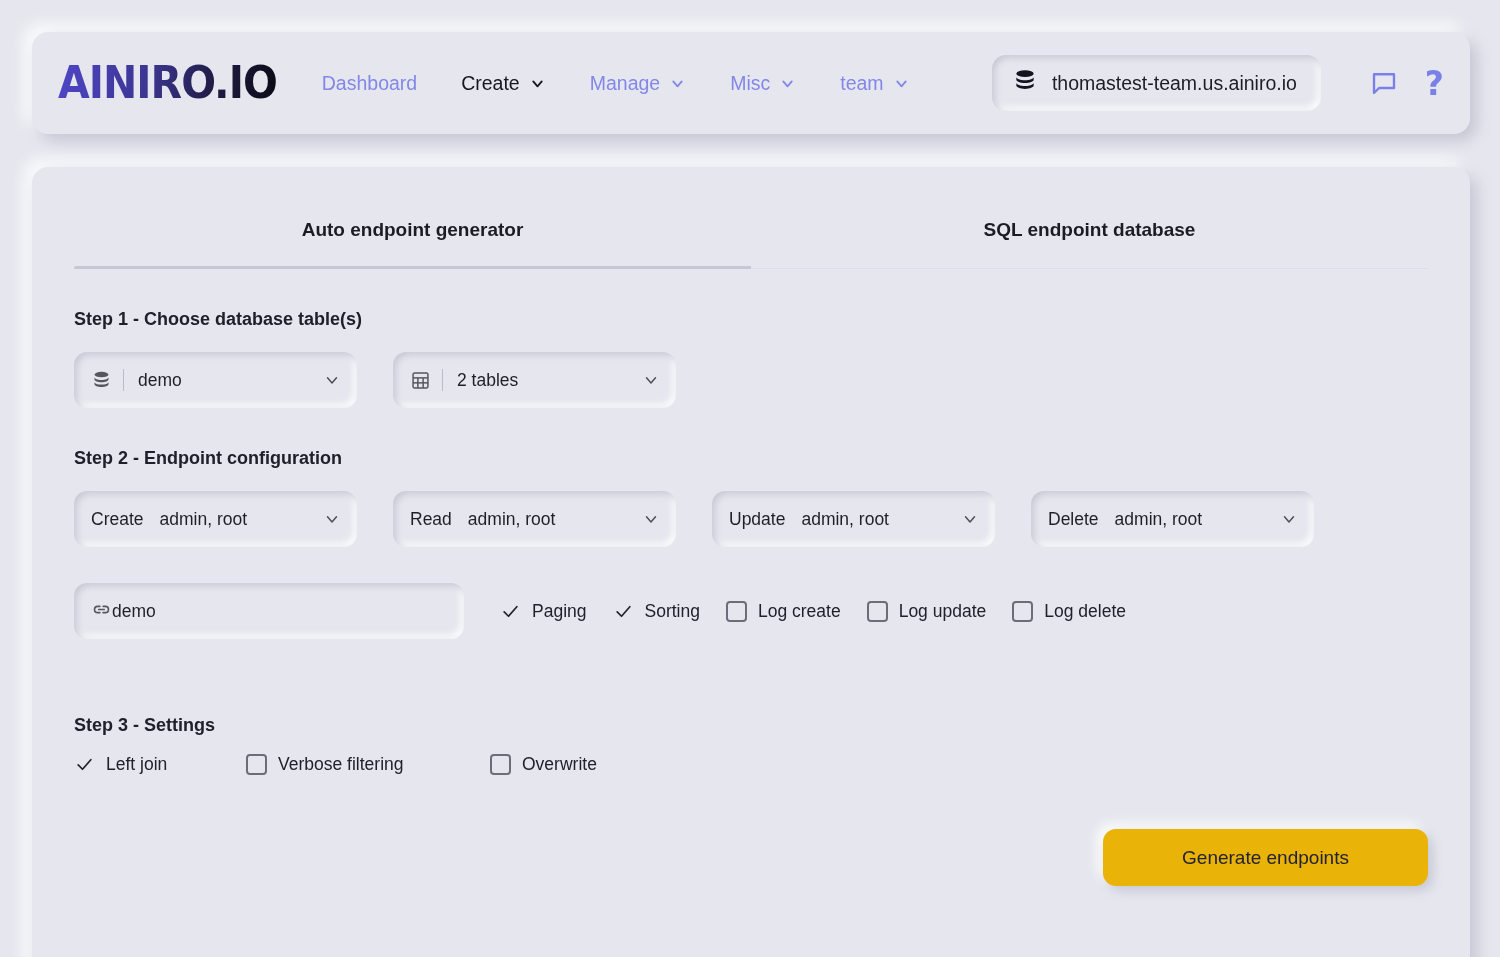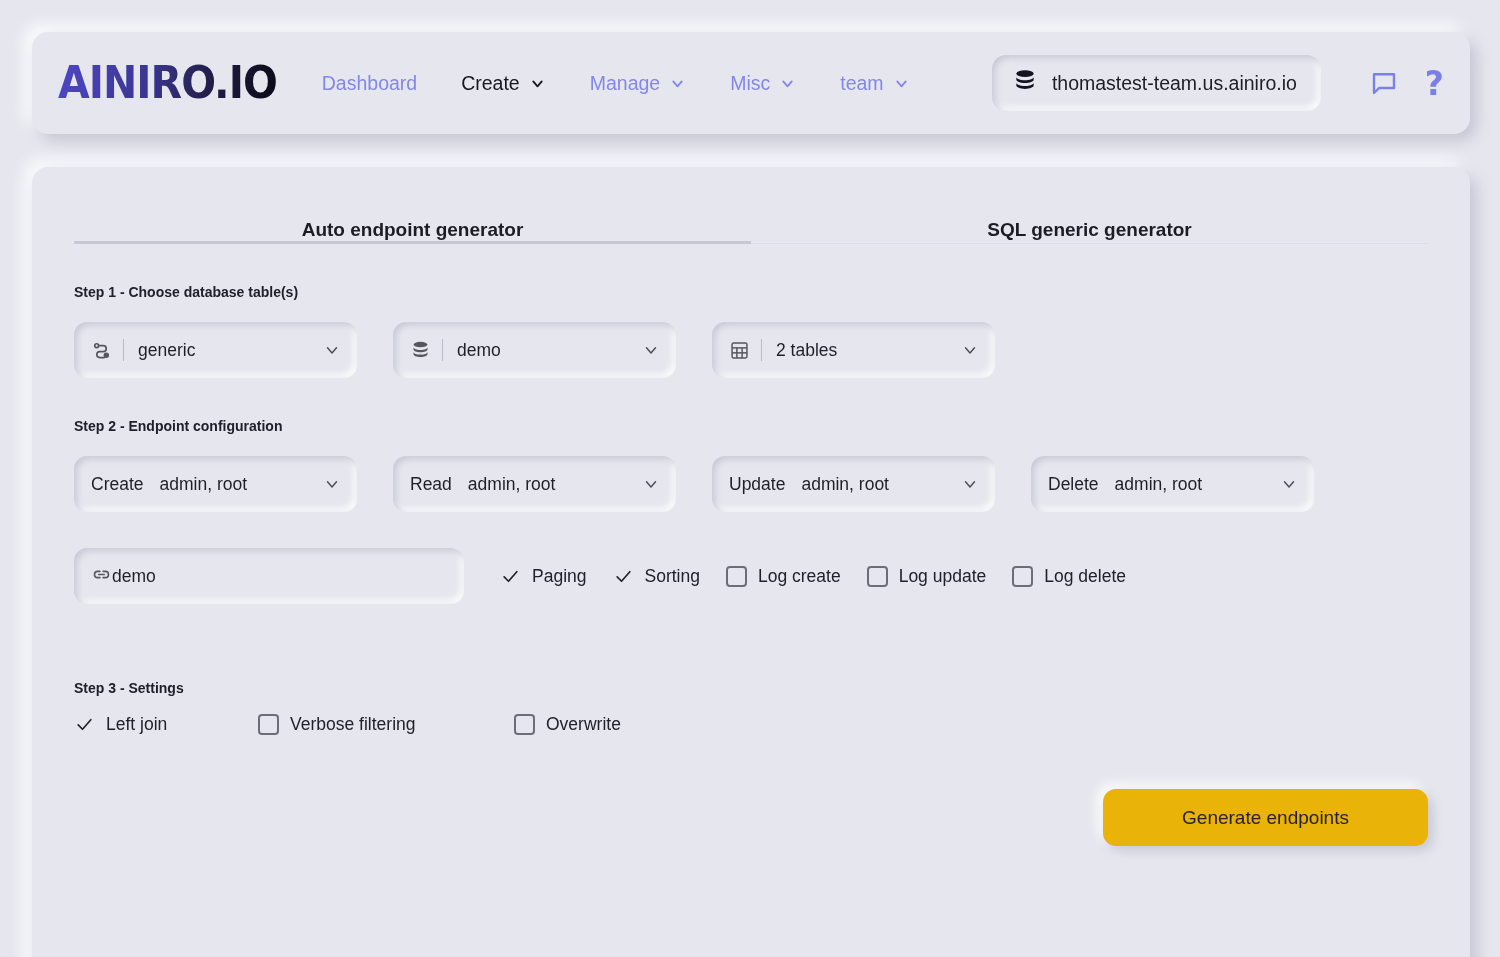--- a/index.html
+++ b/index.html
@@ -100,35 +100,36 @@
   }
 
   
   .tabs { display: flex; margin-top: 14px; }
   .tab {
     flex: 0 0 50%;
     text-align: center;
     font-size: 19px;
     font-weight: 700;
     color: #1c1c25;
+    padding-bottom: 25px;
     cursor: pointer;
     position: relative;
   }
   .tabs-rule {
     height: 3px;
     display: flex;
     border-radius: 2px;
     overflow: hidden;
   }
   .tabs-rule .on  { flex: 0 0 50%; background: #c5c7d4; }
   .tabs-rule .off { flex: 0 0 50%; background: #dcdde7; height: 1px; align-self: flex-end; }
 
   
   .step-title {
-    font-size: 14px;
+    font-size: 18px;
     font-weight: 700;
     color: #20202a;
     margin-top: 40px;
     margin-bottom: 22px;
   }
 
   .row4 {
     display: grid;
     grid-template-columns: repeat(4, 283px);
     gap: 36px;
@@ -175,21 +176,21 @@
   .check { display: flex; align-items: center; gap: 11px; cursor: pointer; }
   .check .txt { font-size: 17.5px; color: #21212b; white-space: nowrap; }
   .box {
     width: 21px; height: 21px;
     border: 2px solid #6d6d79;
     border-radius: 4px;
     flex: 0 0 auto;
   }
   .tick { width: 21px; height: 21px; display: flex; align-items: center; justify-content: center; flex: 0 0 auto; color: #21212b; }
 
-  .settings-row { display: flex; align-items: center; gap: 12px; margin-top: 9px; }
+  .settings-row { display: flex; align-items: center; gap: 0; margin-top: 9px; }
   .settings-row .check:nth-child(1) { width: 172px; }
   .settings-row .check:nth-child(2) { width: 244px; }
 
   
   .gen-wrap { display: flex; justify-content: flex-end; margin-top: 54px; }
   .gen-btn {
     min-width: 325px;
     height: 57px;
     border-radius: 13px;
     display: flex; align-items: center; justify-content: center;
@@ -270,49 +271,33 @@
     <div class="q-mark">?</div>
   </div>
 
   <div class="panel">
 
     <div class="tabs">
       <div class="tab">
         <span>Auto endpoint generator</span>
       </div>
       <div class="tab">
-        <span>SQL generic generator</span>
+        <span>SQL endpoint database</span>
       </div>
     </div>
     <div class="tabs-rule">
       <div class="on"></div>
       <div class="off"></div>
     </div>
 
     <div class="step-title">Step 1 - Choose database table(s)</div>
 
     <div class="row4">
 
 
-      <div class="field">
-        <span class="ic">
-          <svg width="21" height="21" viewBox="0 0 24 24" fill="none" stroke="#56565f" stroke-width="1.9" stroke-linecap="round" stroke-linejoin="round">
-            <circle cx="6.5" cy="6.5" r="2.2"></circle>
-            <circle cx="17.5" cy="17.5" r="2.2" fill="#56565f"></circle>
-            <path d="M8.7 6.5h5.3a3.4 3.4 0 0 1 0 6.8H10a3.4 3.4 0 0 0 0 6.8h5.3"></path>
-          </svg>
-        </span>
-        <span class="sep"></span>
-        <span class="val">generic</span>
-        <span class="chev">
-          <svg width="18" height="18" viewBox="0 0 24 24" fill="none" stroke="currentColor" stroke-width="2" stroke-linecap="round" stroke-linejoin="round">
-              <polyline points="6 9 12 16 18 9"></polyline>
-            </svg>
-        </span>
-      </div>
 
       <div class="field">
         <span class="ic">
           <svg width="21" height="21" viewBox="0 0 24 24" fill="#56565f">
             <ellipse cx="12" cy="5.2" rx="8" ry="3.1"></ellipse>
             <path d="M4 8.2c0 1.7 3.6 3.1 8 3.1s8-1.4 8-3.1v2.6c0 1.7-3.6 3.1-8 3.1s-8-1.4-8-3.1z"></path>
             <path d="M4 13.6c0 1.7 3.6 3.1 8 3.1s8-1.4 8-3.1v2.6c0 1.7-3.6 3.1-8 3.1s-8-1.4-8-3.1z"></path>
           </svg>
         </span>
         <span class="sep"></span>

